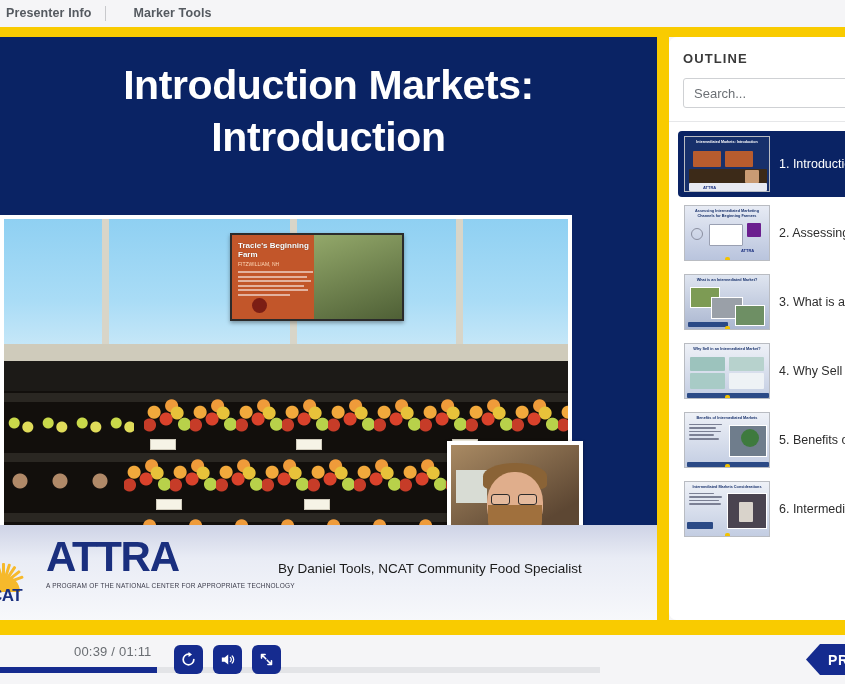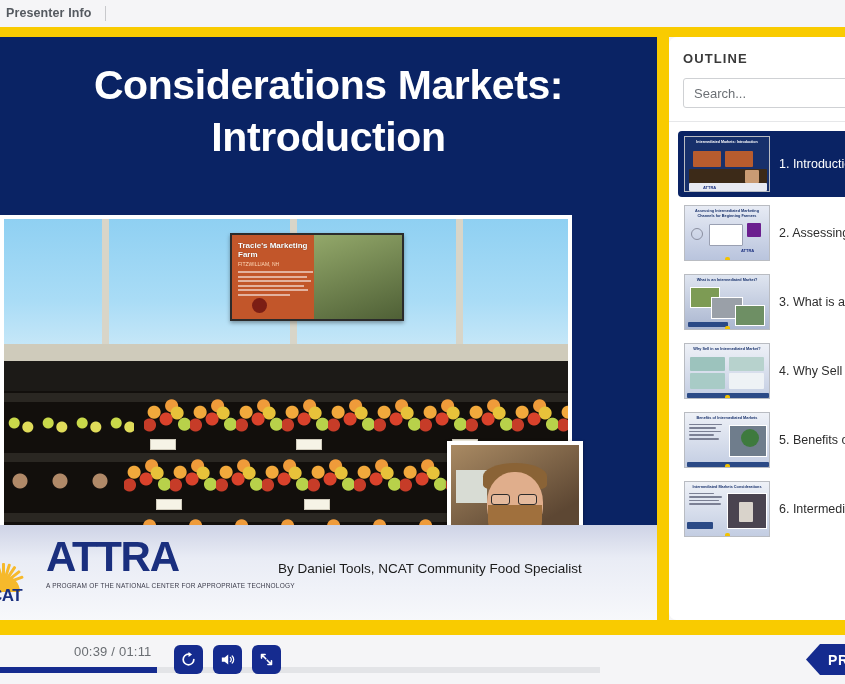--- a/index.html
+++ b/index.html
@@ -250,44 +250,45 @@
   }
 </style>
 </head>
 <body>
 
 <div id="app">
 
   <div class="topbar">
     <div class="tab">Presenter Info</div>
     <div class="divider"></div>
+    <div class="tab spaced">Marker Tools</div>
   </div>
 
   <div class="frame-top"></div>
   <div class="frame-mid"></div>
   <div class="frame-bottom"></div>
 
   <div class="slide">
 
     <div class="slide-title">
-      <span>Considerations Markets:</span>
+      <span>Introduction Markets:</span>
       <span class="l2">Introduction</span>
     </div>
 
     <div class="photo-main">
       <div class="ph-sky"></div>
       <div class="ph-mullion" style="left:98px"></div>
       <div class="ph-mullion" style="left:286px"></div>
       <div class="ph-mullion" style="left:452px"></div>
 
 
       <div class="banner" style="left:226px; top:14px; width:174px; height:88px;">
         <div class="b-photo" style="background:linear-gradient(160deg,#93a86a,#4f6036);"></div>
         <div class="b-text">
-          <div class="b-title">Tracie's Marketing Farm</div>
+          <div class="b-title">Tracie's Beginning Farm</div>
           <div class="b-sub">FITZWILLIAM, NH</div>
           <div class="b-body">
             <div class="b-line" style="width:96%"></div>
               <div class="b-line" style="width:88%"></div>
             <div class="b-line" style="width:93%"></div>
               <div class="b-line" style="width:84%"></div>
             <div class="b-line" style="width:90%"></div>
               <div class="b-line" style="width:66%"></div>
           </div>
         </div>

